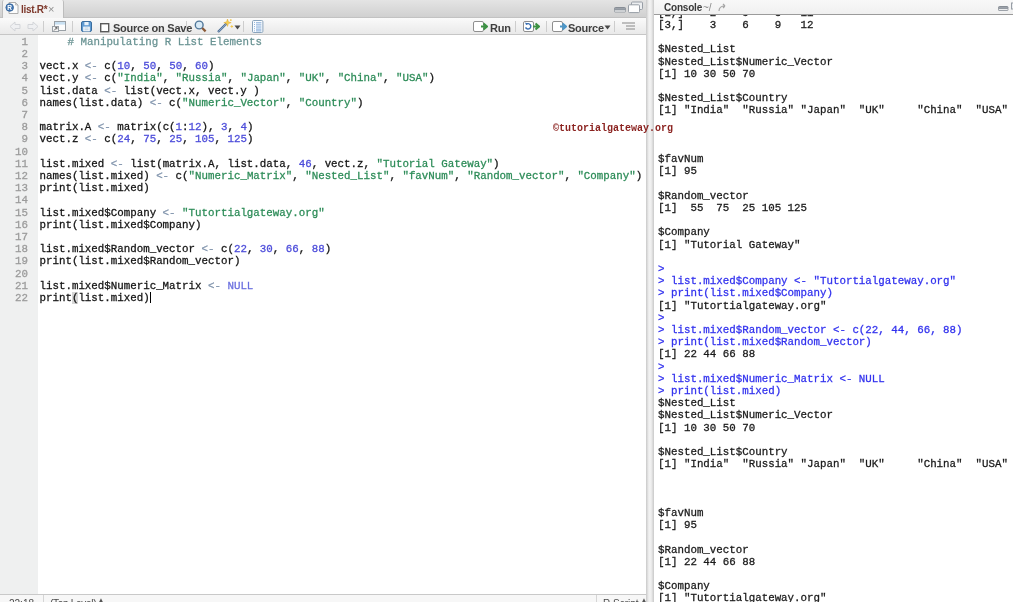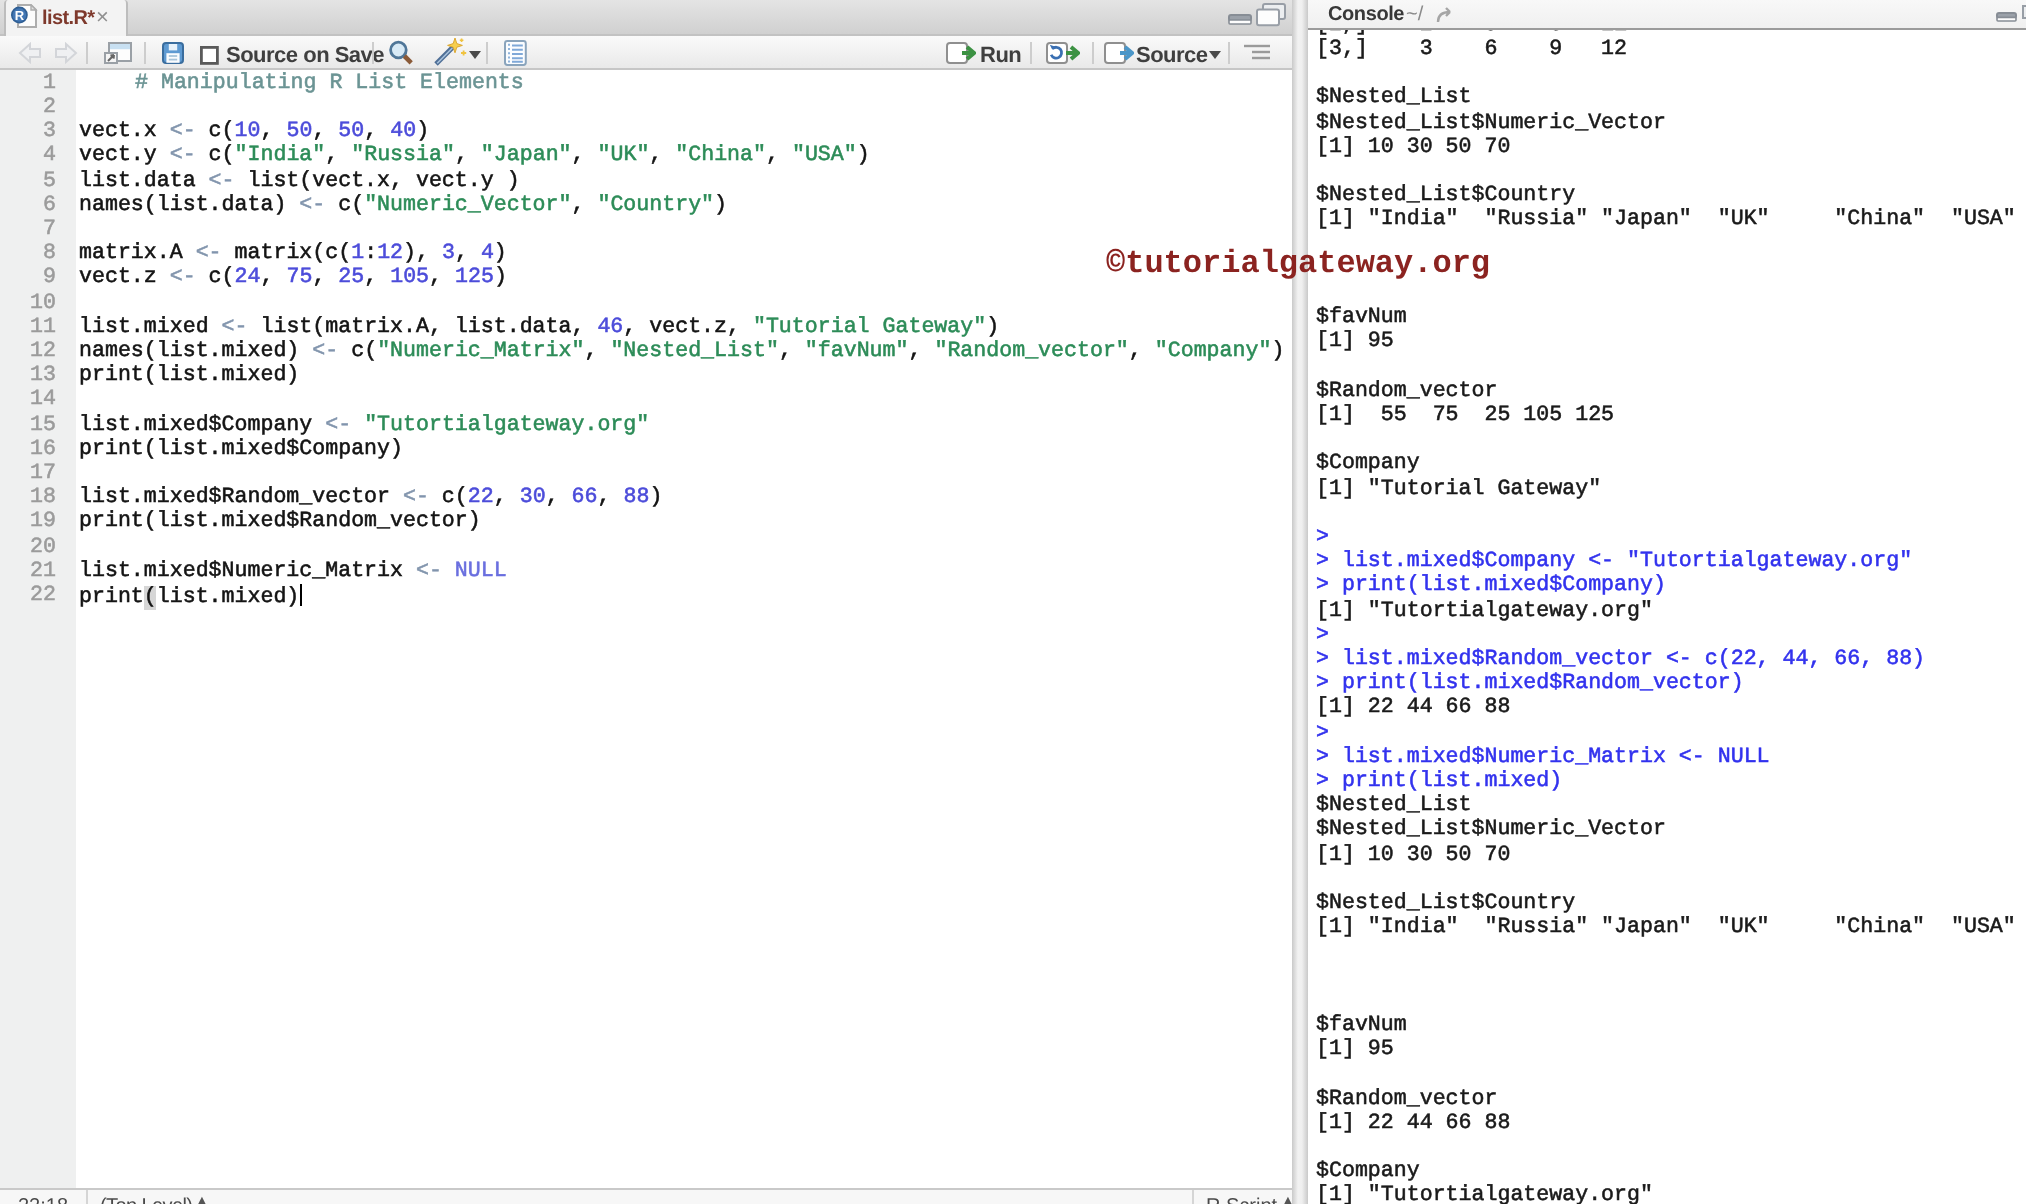--- a/index.html
+++ b/index.html
@@ -29,21 +29,21 @@
 #statusbar{position:absolute;left:0;top:594px;width:646px;height:8px;background:#f7f7f7;
  border-top:1px solid #c9c9c9;overflow:hidden;}
 #splitter{position:absolute;left:646px;top:0;width:8px;height:602px;
  background:linear-gradient(90deg,#c9c9c9 0,#f2f2f2 3px,#efefef 5px,#c9c9c9 100%);}
 #console{position:absolute;left:654px;top:0;width:359px;height:602px;background:#fff;}
 #conshdr{position:absolute;left:0;top:0;width:417px;height:14px;
  background:linear-gradient(#f8f8f8,#f0f0f0);border-bottom:1px solid #9b9b9b;}
 #constext{position:absolute;left:4px;top:6.7px;color:#1a1a1a;}
 .b{color:#3232ee;}
 #watermark{position:absolute;left:553px;top:122.8px;font-family:"Liberation Mono",monospace;
- font-size:16px;font-weight:bold;color:#8b2320;z-index:50;}
+ font-size:10px;font-weight:bold;color:#8b2320;z-index:50;}
 svg{position:absolute;}
 </style></head>
 <body>
 <div id="leftpane">
  <div id="tabbar">
   <div id="activetab"></div>
   <svg style="left:5px;top:2px" width="14" height="13" viewBox="0 0 14 13">
     <path d="M4 0.5 h6.5 l2.5 2.5 v8.5 H4 z" fill="#fcfcfc" stroke="#adadad" stroke-width="1"></path>
     <path d="M10.5 0.5 l2.5 2.5 h-2.5 z" fill="#e0e0e0" stroke="#adadad" stroke-width="0.7"></path>
     <circle cx="4.7" cy="5.5" r="3.8" fill="#4377b4" stroke="#2e5e94" stroke-width="0.8"></circle>
@@ -150,21 +150,21 @@
 15
 16
 17
 18
 19
 20
 21
 22</pre>
   <pre id="code"><span class="c"># Manipulating R List Elements</span>
 
-vect.x <span class="o">&lt;-</span> c(<span class="n">10</span>, <span class="n">50</span>, <span class="n">50</span>, <span class="n">40</span>)
+vect.x <span class="o">&lt;-</span> c(<span class="n">10</span>, <span class="n">50</span>, <span class="n">50</span>, <span class="n">60</span>)
 vect.y <span class="o">&lt;-</span> c(<span class="s">"India"</span>, <span class="s">"Russia"</span>, <span class="s">"Japan"</span>, <span class="s">"UK"</span>, <span class="s">"China"</span>, <span class="s">"USA"</span>)
 list.data <span class="o">&lt;-</span> list(vect.x, vect.y )
 names(list.data) <span class="o">&lt;-</span> c(<span class="s">"Numeric_Vector"</span>, <span class="s">"Country"</span>)
 
 matrix.A <span class="o">&lt;-</span> matrix(c(<span class="n">1</span>:<span class="n">12</span>), <span class="n">3</span>, <span class="n">4</span>)
 vect.z <span class="o">&lt;-</span> c(<span class="n">24</span>, <span class="n">75</span>, <span class="n">25</span>, <span class="n">105</span>, <span class="n">125</span>)
 
 list.mixed <span class="o">&lt;-</span> list(matrix.A, list.data, <span class="n">46</span>, vect.z, <span class="s">"Tutorial Gateway"</span>)
 names(list.mixed) <span class="o">&lt;-</span> c(<span class="s">"Numeric_Matrix"</span>, <span class="s">"Nested_List"</span>, <span class="s">"favNum"</span>, <span class="s">"Random_vector"</span>, <span class="s">"Company"</span>)
 print(list.mixed)

